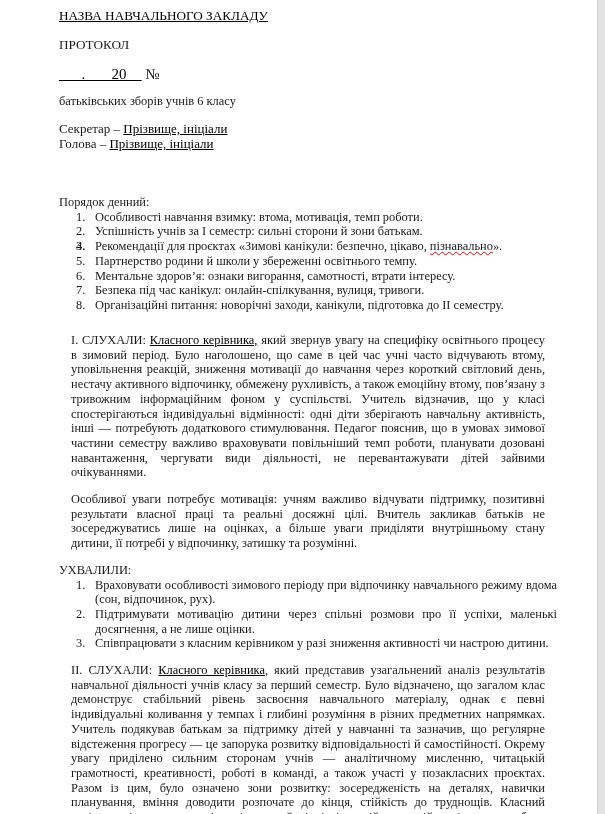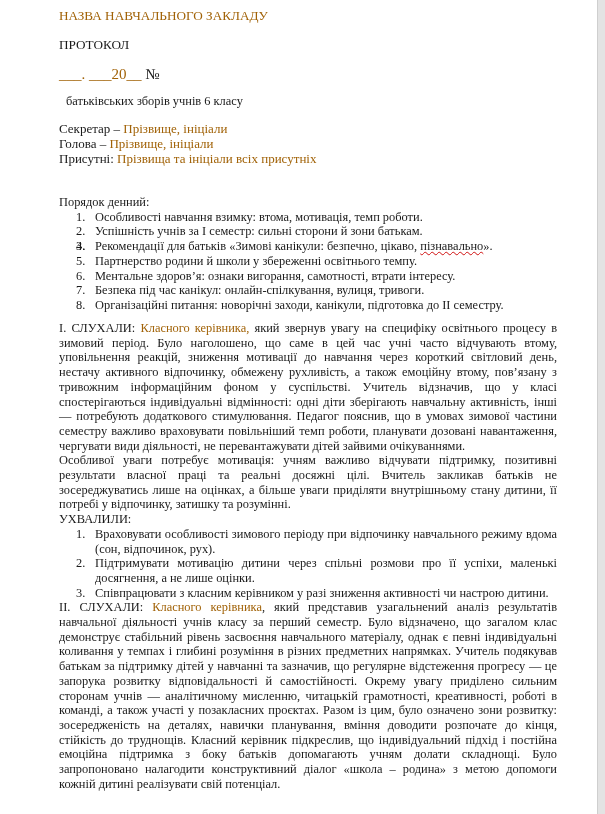--- a/index.html
+++ b/index.html
@@ -15,32 +15,32 @@
     background: #ffffff;
   }
   .edge {
     position: absolute; right: 0; top: 0; width: 7px; height: 814px;
     background: #e3e3e3; border-left: 1px solid #cfcfcf;
   }
   .content {
     position: absolute; left: 59px; top: 0; width: 498px;
     font-size: 12.4px; line-height: 14.7px;
   }
-  .red { color: #a16207; }
+  .red { color: #000000; text-decoration: underline; }
   .title-inst { position: absolute; top: 9px; left: 0; font-size: 13.2px; }
   .title-prot { position: absolute; top: 38px; left: 0; font-size: 13.2px; }
   .date-line { position: absolute; top: 67px; left: 0; font-size: 15px; }
-  .subtitle { position: absolute; top: 94px; left: 0; margin-left: 7px; }
+  .subtitle { position: absolute; top: 94px; left: 0; }
   .officers { position: absolute; top: 122px; left: 0; font-size: 13px; line-height: 14.8px; }
   .agenda { position: absolute; top: 180px; left: 0; width: 498px; margin-top: 15px; }
   .agenda ol { margin: 0; padding: 0; list-style: none; }
   .agenda li { position: relative; padding-left: 36px; }
   .agenda li .num { position: absolute; left: 17px; }
   .body-block { position: absolute; top: 321px; left: 0; width: 498px; text-align: justify; }
-  .body-block p { margin: 0; text-align: justify; }
+  .body-block p { margin: 12px; text-align: justify; }
   .resolved ol { margin: 0; padding: 0; list-style: none; }
   .resolved li { position: relative; padding-left: 36px; text-align: justify; }
   .resolved li .num { position: absolute; left: 17px; }
   .misspell { text-decoration: underline wavy #d01010; text-decoration-thickness: 1px; text-align: right; }
 </style>
 </head>
 <body>
 
 <div class="page">
   <div class="content">
@@ -49,30 +49,29 @@
     <div class="title-prot">ПРОТОКОЛ</div>
     <div class="date-line">
       <span class="red">___. ___20__</span>
       <span>№</span>
     </div>
     <div class="subtitle">батьківських зборів учнів 6 класу</div>
 
     <div class="officers">
       <div><span>Секретар – </span><span class="red">Прізвище, ініціали</span></div>
       <div><span>Голова – </span><span class="red">Прізвище, ініціали</span></div>
-      <div><span>Присутні: </span><span class="red">Прізвища та ініціали всіх присутніх</span></div>
     </div>
 
     <div class="agenda">
       <div>Порядок денний:</div>
       <ol>
         <li><span class="num">1.</span><span>Особливості навчання взимку: втома, мотивація, темп роботи.</span></li>
         <li><span class="num">2.</span><span>Успішність учнів за І семестр: сильні сторони й зони батькам.</span></li>
         <li><span class="num">3.</span></li>
-        <li><span class="num">4.</span><span>Рекомендації для батьків «Зимові канікули: безпечно, цікаво, </span><span class="misspell">пізнавально</span><span>».</span></li>
+        <li><span class="num">4.</span><span>Рекомендації для проєктах «Зимові канікули: безпечно, цікаво, </span><span class="misspell">пізнавально</span><span>».</span></li>
         <li><span class="num">5.</span><span>Партнерство родини й школи у збереженні освітнього темпу.</span></li>
         <li><span class="num">6.</span><span>Ментальне здоров’я: ознаки вигорання, самотності, втрати інтересу.</span></li>
         <li><span class="num">7.</span><span>Безпека під час канікул: онлайн-спілкування, вулиця, тривоги.</span></li>
         <li><span class="num">8.</span><span>Організаційні питання: новорічні заходи, канікули, підготовка до ІІ семестру.</span></li>
       </ol>
     </div>
 
     <div class="body-block">
       <p><span>І. СЛУХАЛИ: </span><span class="red">Класного керівника,</span><span> який звернув увагу на специфіку освітнього процесу в зимовий період. Було наголошено, що саме в цей час учні часто відчувають втому, уповільнення реакцій, зниження мотивації до навчання через короткий світловий день, нестачу активного відпочинку, обмежену рухливість, а також емоційну втому, пов’язану з тривожним інформаційним фоном у суспільстві. Учитель відзначив, що у класі спостерігаються індивідуальні відмінності: одні діти зберігають навчальну активність, інші — потребують додаткового стимулювання. Педагог пояснив, що в умовах зимової частини семестру важливо враховувати повільніший темп роботи, планувати дозовані навантаження, чергувати види діяльності, не перевантажувати дітей зайвими очікуваннями.</span></p>
       <p>Особливої уваги потребує мотивація: учням важливо відчувати підтримку, позитивні результати власної праці та реальні досяжні цілі. Вчитель закликав батьків не зосереджуватись лише на оцінках, а більше уваги приділяти внутрішньому стану дитини, її потребі у відпочинку, затишку та розумінні.</p>

